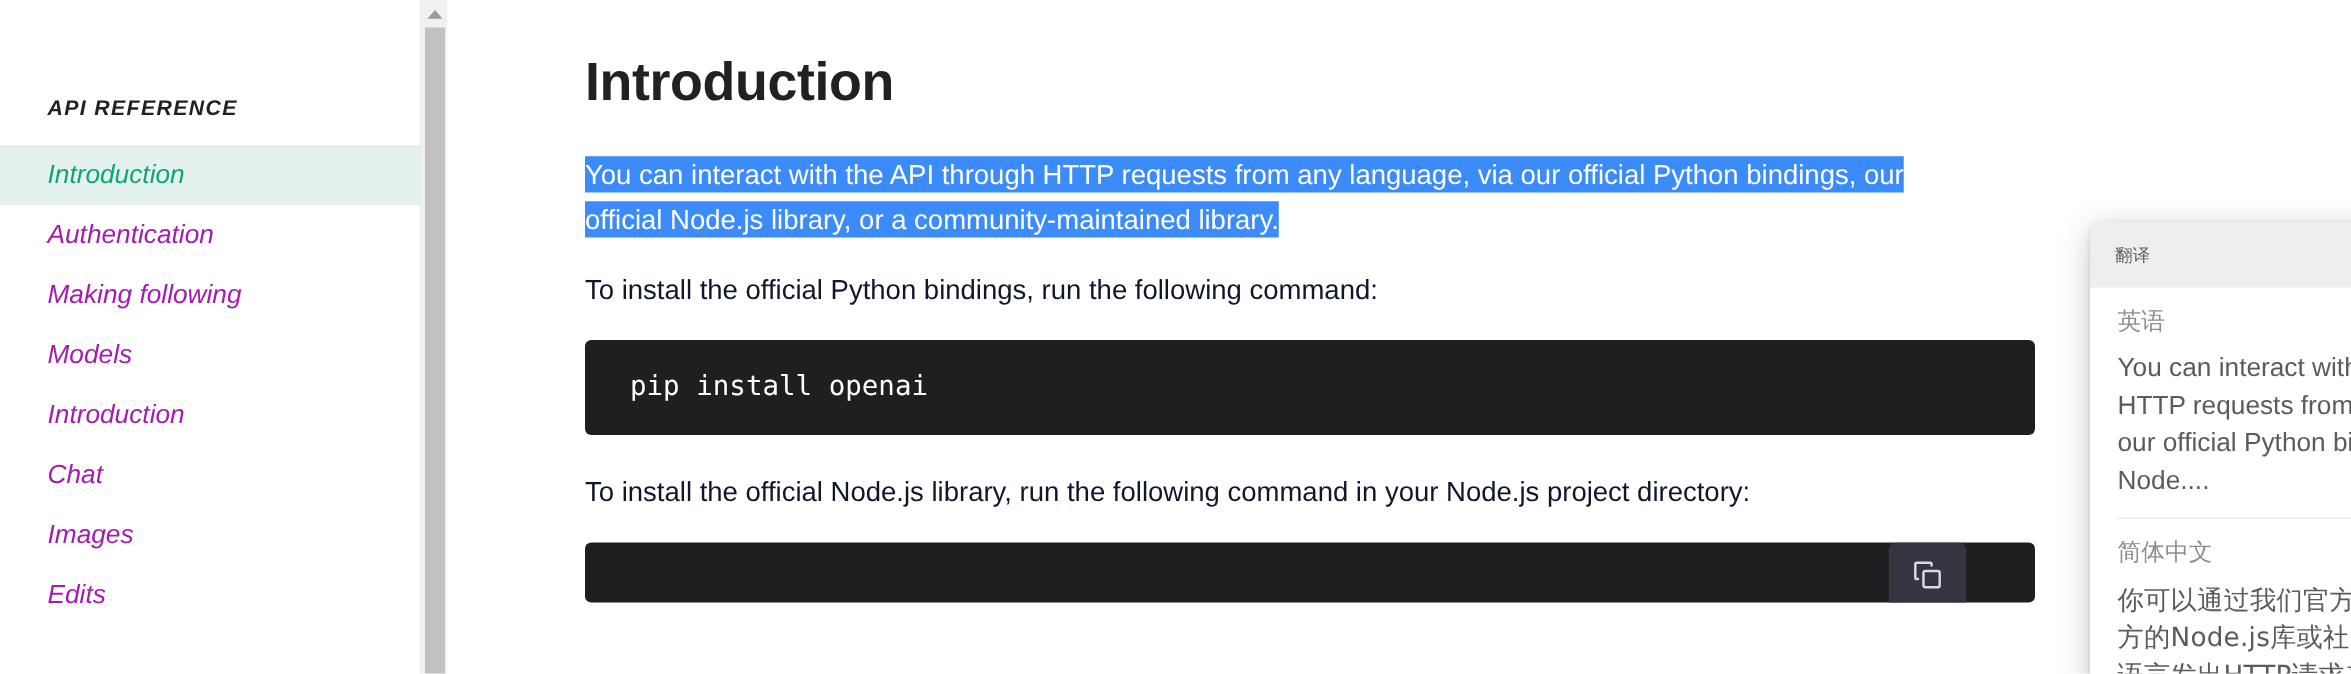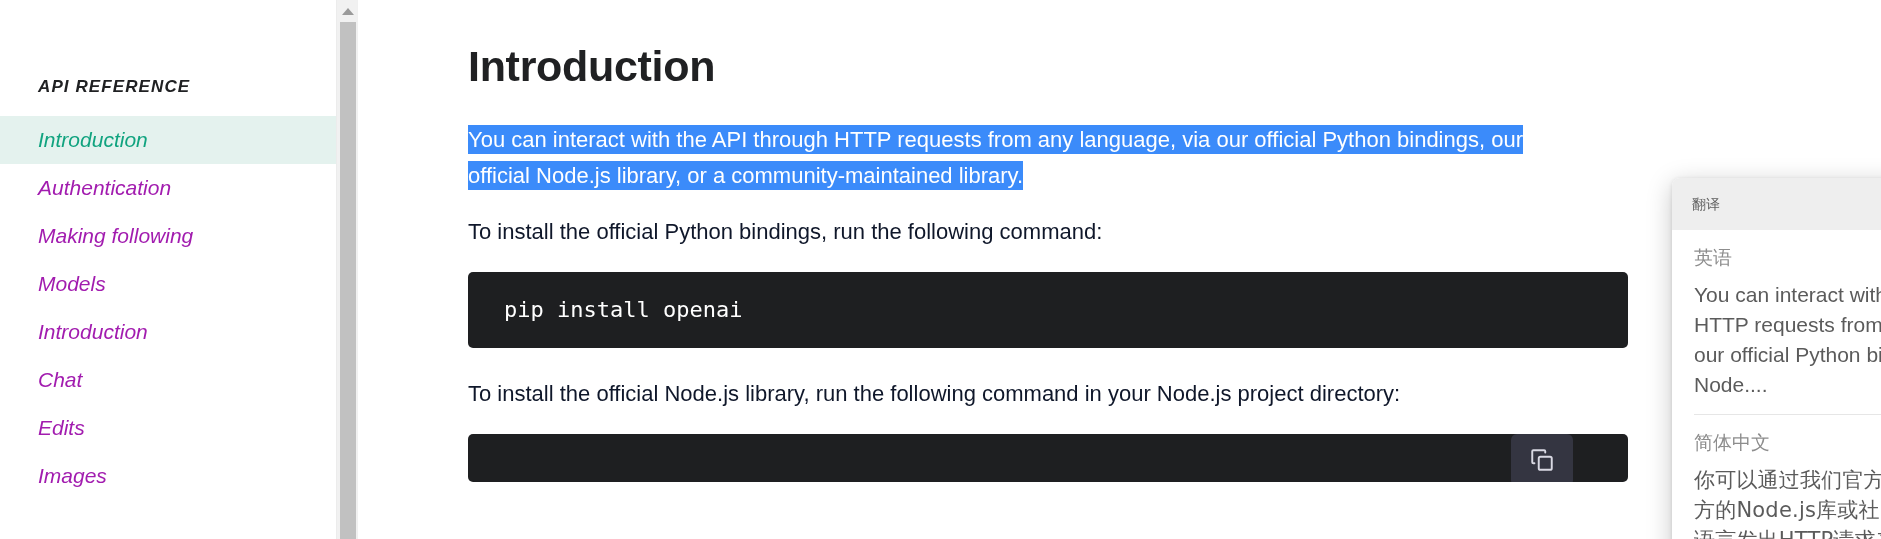--- a/index.html
+++ b/index.html
@@ -251,22 +251,22 @@
   <aside class="sidebar">
     <div class="sidebar-inner">
       <div class="sidebar-heading">API REFERENCE</div>
       <ul class="nav-list">
         <li class="nav-item active">Introduction</li>
         <li class="nav-item">Authentication</li>
         <li class="nav-item">Making following</li>
         <li class="nav-item">Models</li>
         <li class="nav-item">Introduction</li>
         <li class="nav-item">Chat</li>
+        <li class="nav-item">Images</li>
         <li class="nav-item">Edits</li>
-        <li class="nav-item">Images</li>
       </ul>
     </div>
 
     <div class="sidebar-scroll">
       <div class="sidebar-scroll-up"></div>
       <div class="sidebar-scroll-thumb"></div>
     </div>
     <div class="sidebar-edge"></div>
   </aside>
 

